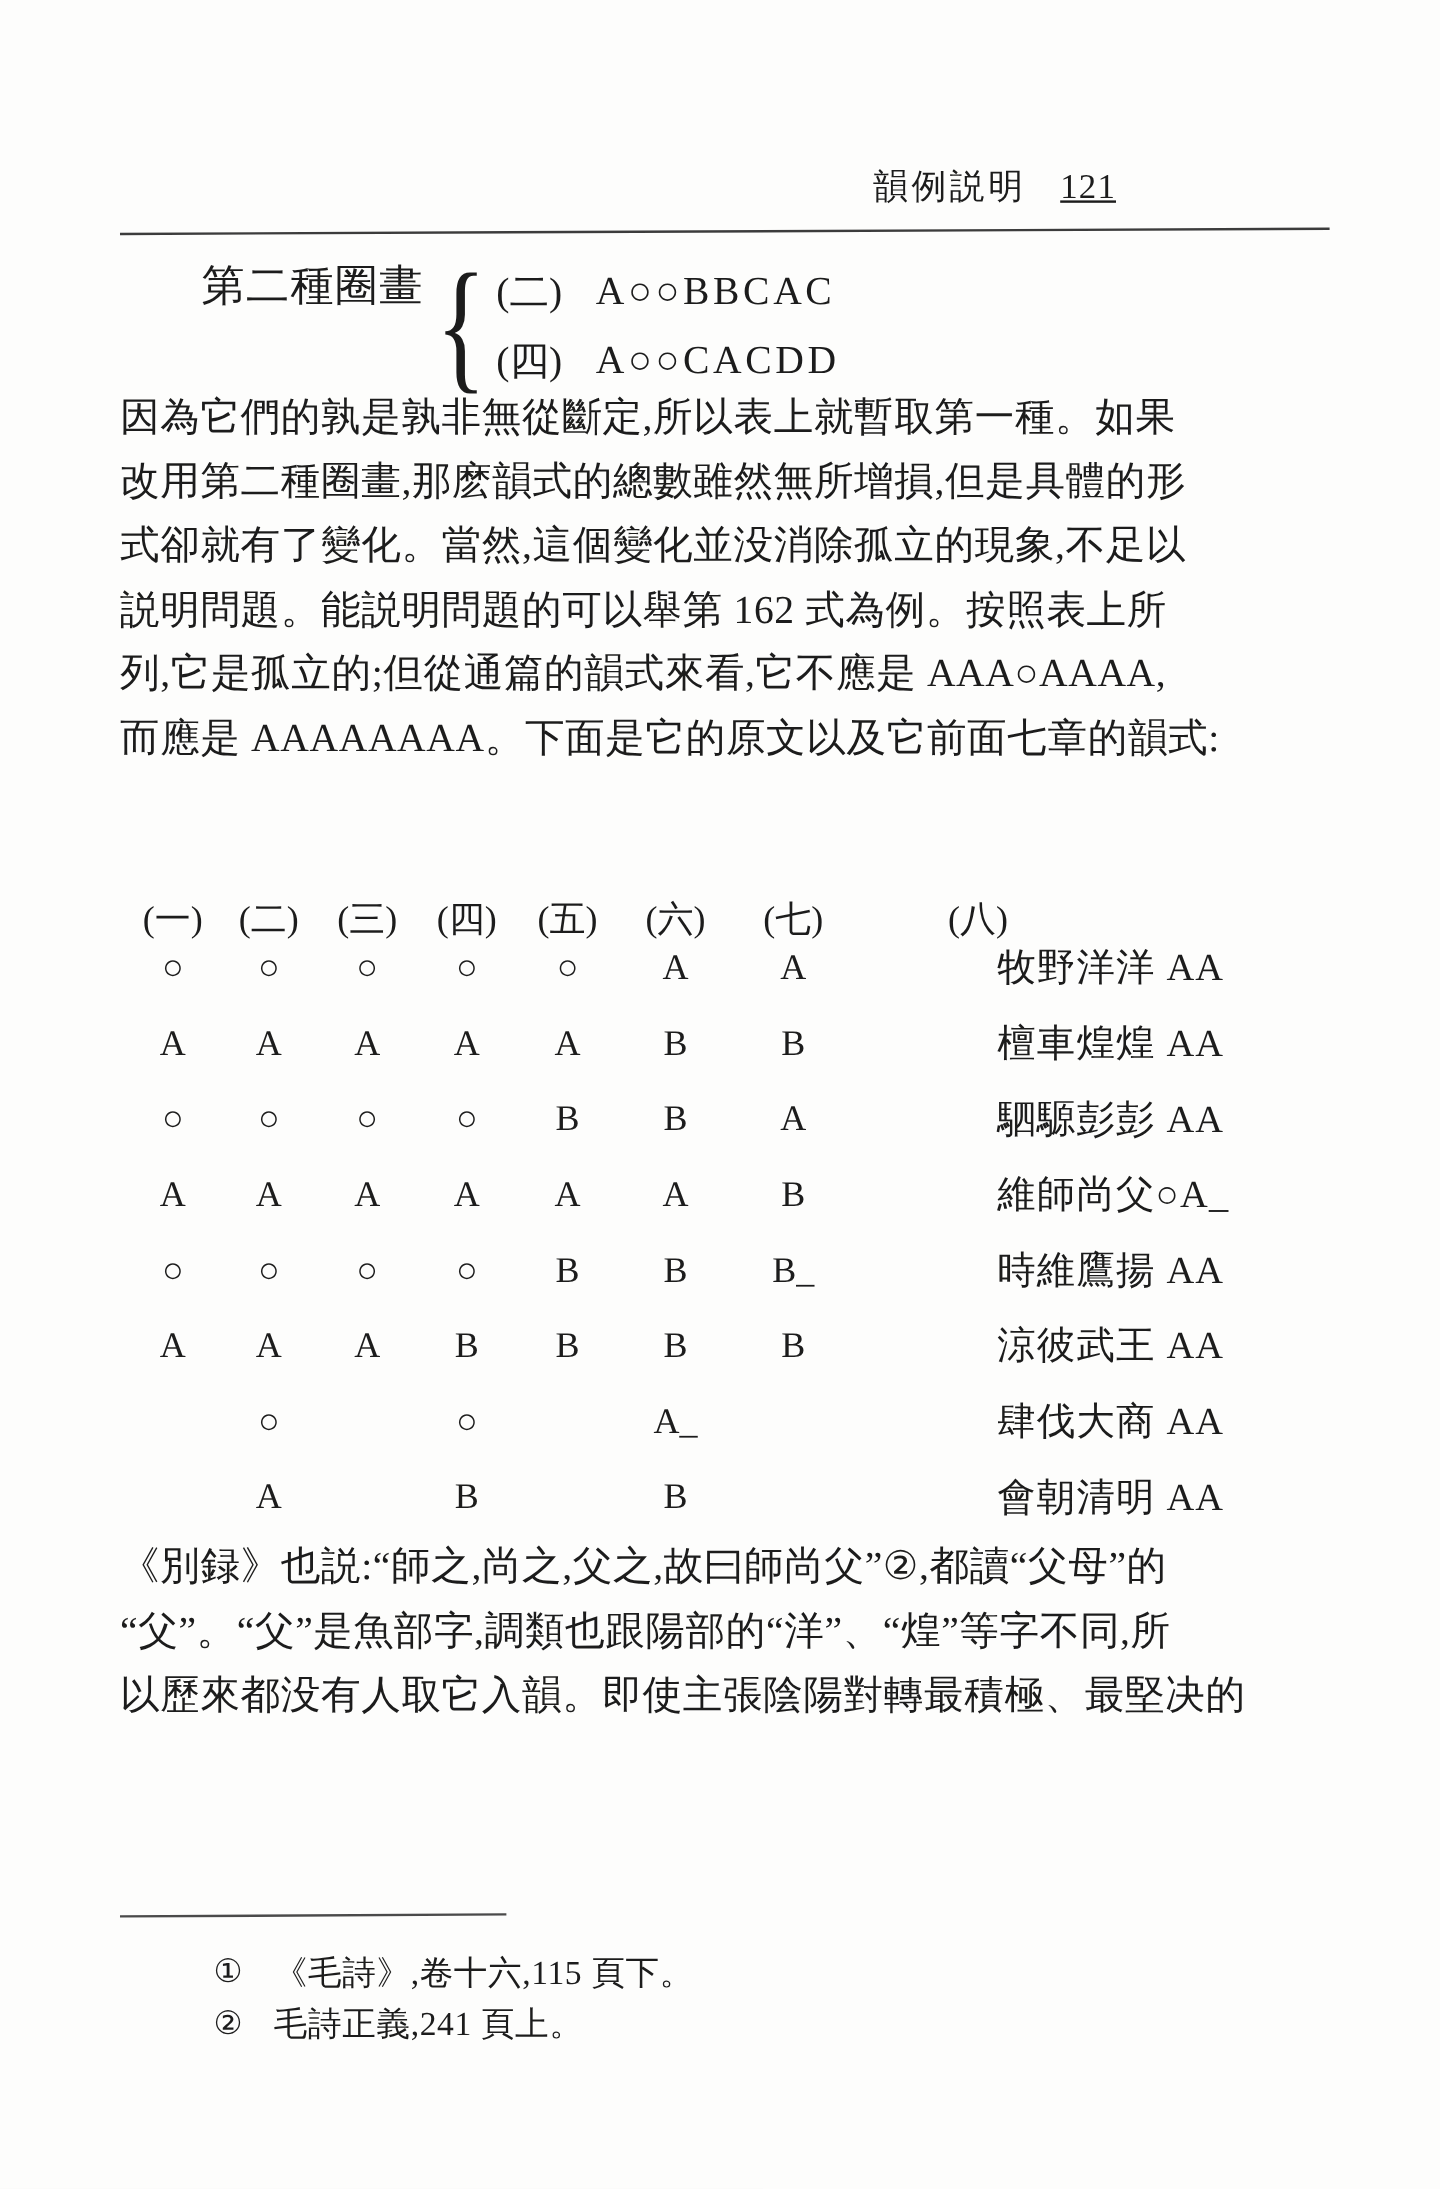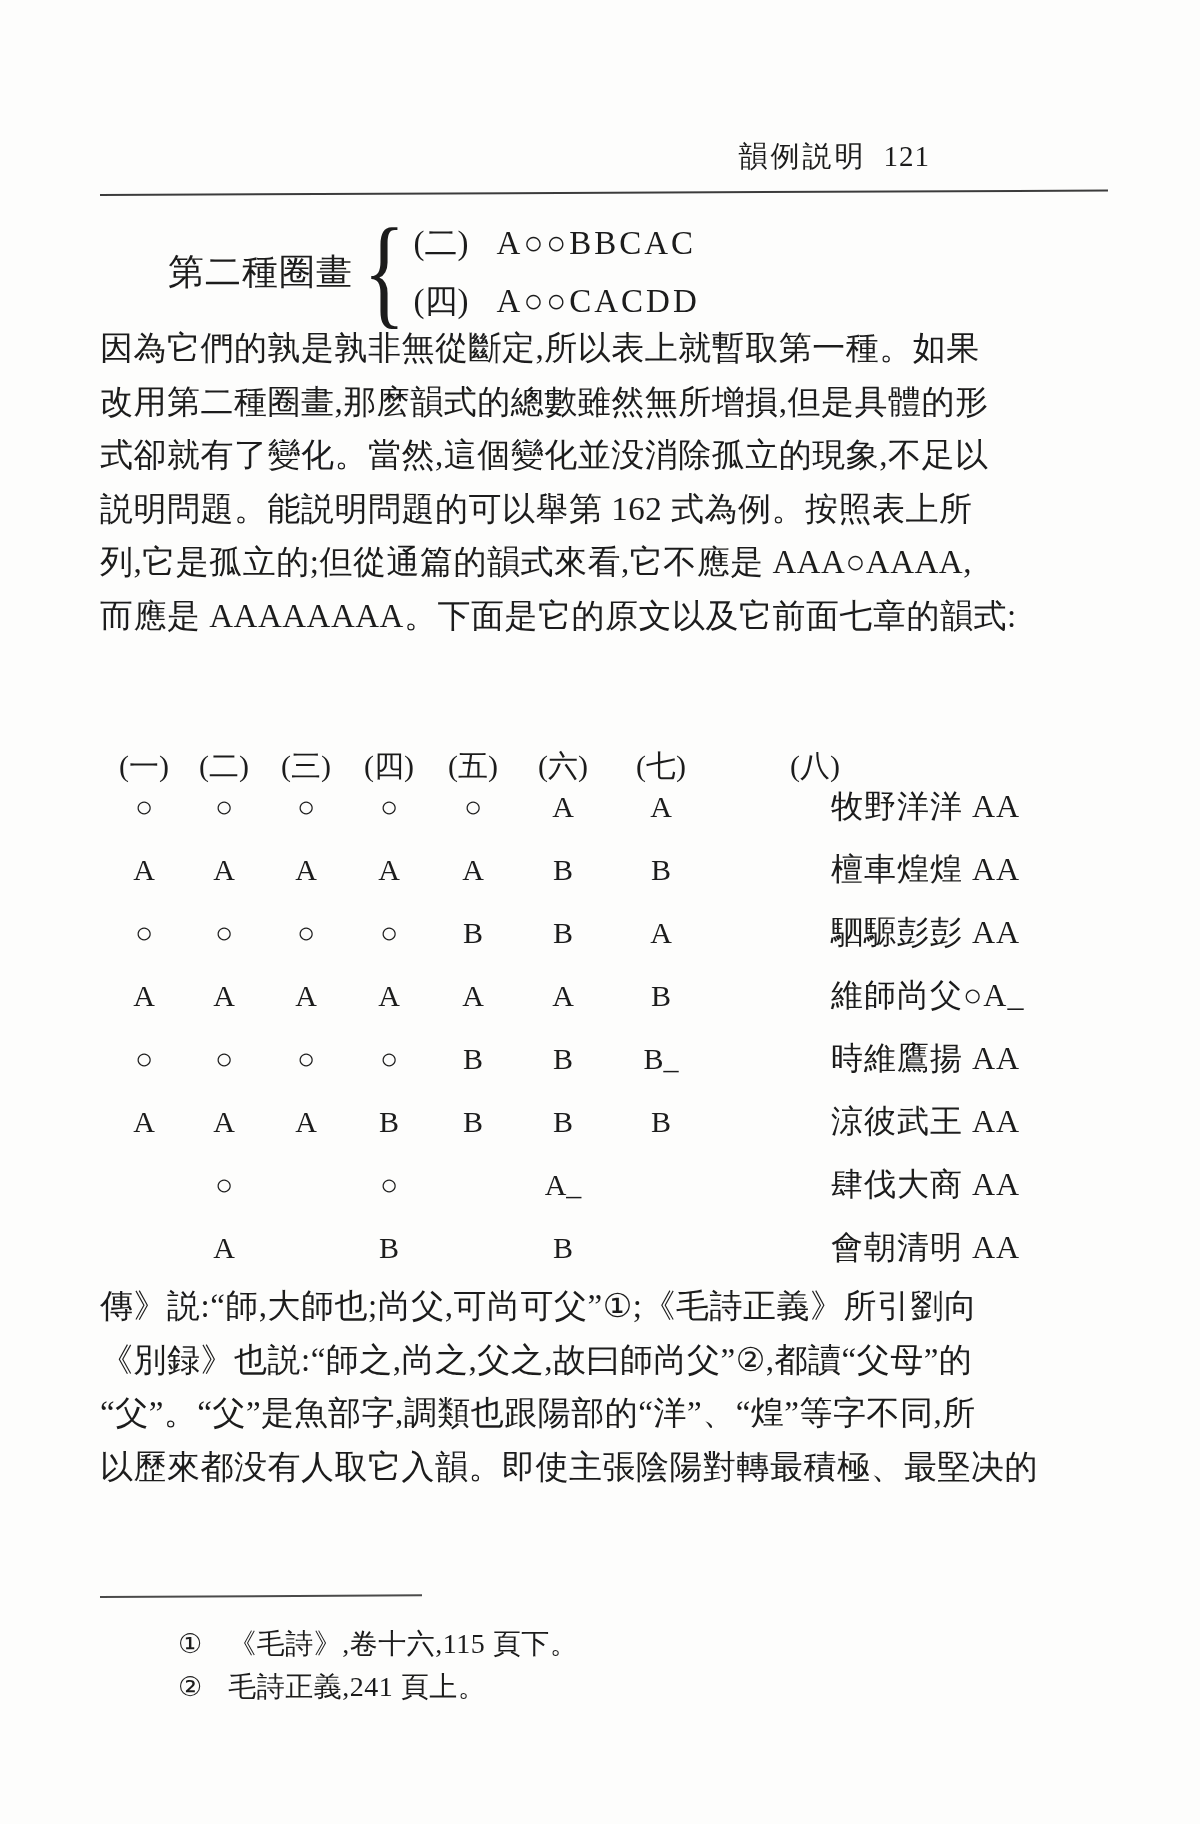--- a/index.html
+++ b/index.html
@@ -13,30 +13,30 @@
   .page {
     position: absolute; inset: 0;
     background: #fdfdfc;
   }
   
   .running-header {
     position: absolute; top: 138px; right: 270px;
     font-size: 29px; line-height: 36px; letter-spacing: 3px;
     white-space: nowrap;
   }
-  .running-header .pagenum { margin-left: 17px; letter-spacing: 1px; }
+  .running-header .pagenum { margin-left: 28px; letter-spacing: 1px; text-decoration: underline; }
   .header-rule {
     position: absolute; top: 194px; left: 100px; width: 1008px; height: 0;
     border-top: 2px solid #3c3c3c;
     transform: rotate(-0.25deg); transform-origin: left center;
   }
   
   .brace-block {
     position: absolute; top: 214px; left: 168px;
-    display: flex; align-items: center;
+    display: flex; 
   }
   .brace-label { font-size: 36px; letter-spacing: 1px; white-space: nowrap; }
   .brace-char {
     font-size: 122px; line-height: 116px; font-weight: 300;
     transform: scaleX(0.72); margin: 0 0 0 2px;
   }
   .brace-items { display: flex; flex-direction: column; }
   .brace-item { display: flex; align-items: center; height: 58px; white-space: nowrap; }
   .brace-item .idx { font-size: 33px; }
   .brace-item .formula { font-size: 33px; margin-left: 28px; letter-spacing: 3px; }
@@ -204,21 +204,20 @@
         <span class="rt-cell c4">B</span>
         <span class="rt-cell c5"></span>
         <span class="rt-cell c6">B</span>
         <span class="rt-cell c7"></span>
         <span class="rt-text">會朝清明 AA</span>
       </div>
     </div>
   </div>
 
   <div class="para" id="para2">
-    <div class="pline">傳》説:“師,大師也;尚父,可尚可父”①;《毛詩正義》所引劉向</div>
     <div class="pline">《別録》也説:“師之,尚之,父之,故曰師尚父”②,都讀“父母”的</div>
     <div class="pline">“父”。“父”是魚部字,調類也跟陽部的“洋”、“煌”等字不同,所</div>
     <div class="pline">以歷來都没有人取它入韻。即使主張陰陽對轉最積極、最堅决的</div>
   </div>
 
   <div class="fnote-rule"></div>
   <div class="footnotes">
     <div class="fn-row">
       <span class="fn-marker">①</span>
       <span class="fn-text">《毛詩》,卷十六,115 頁下。</span>

